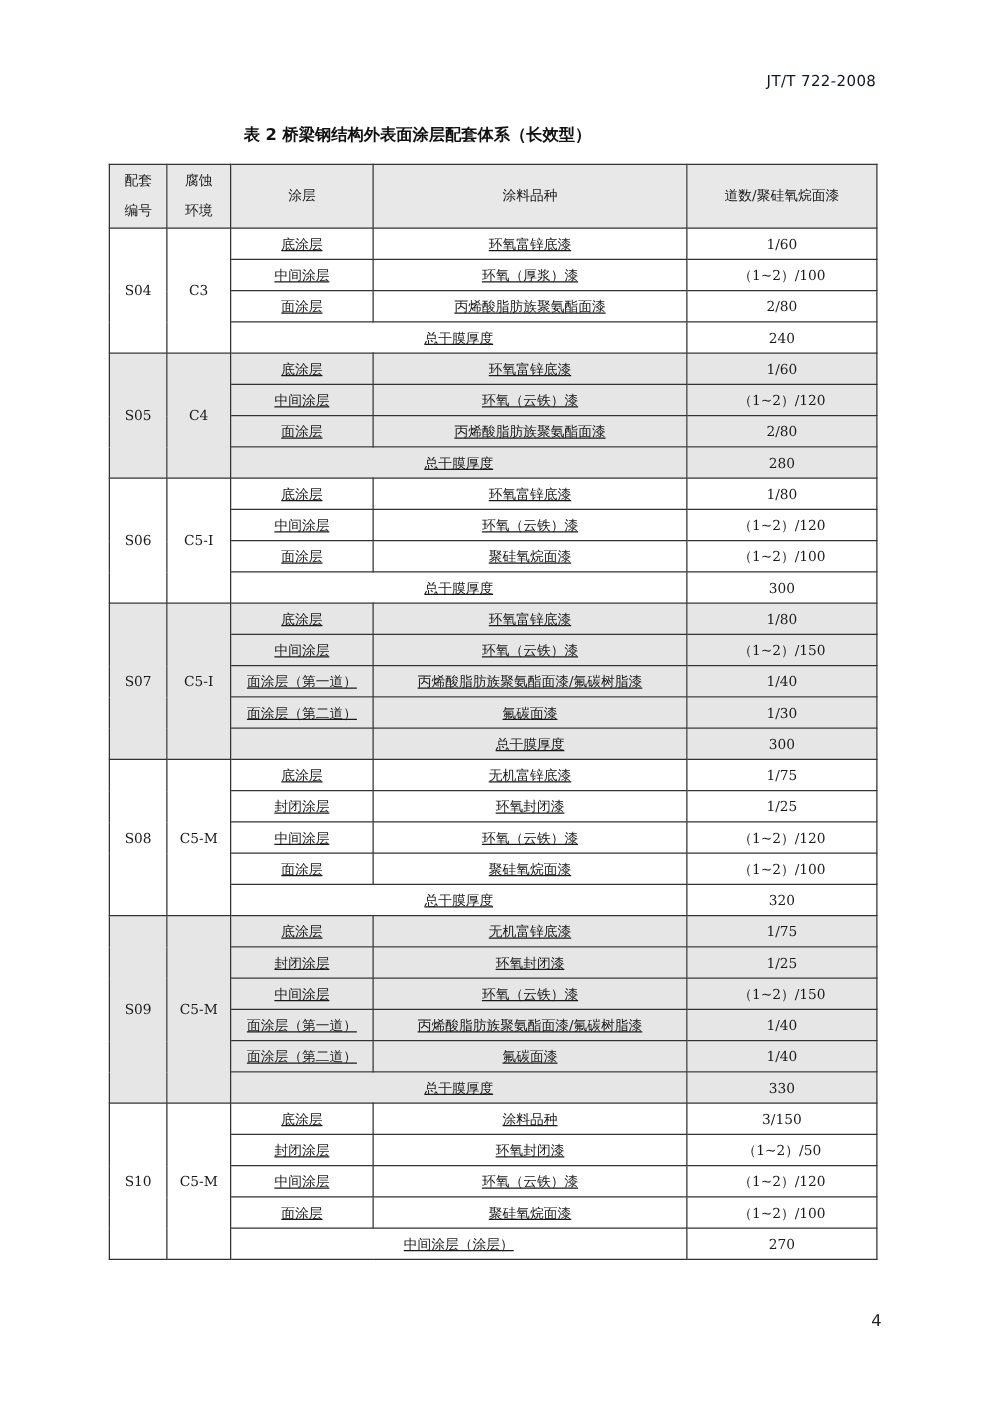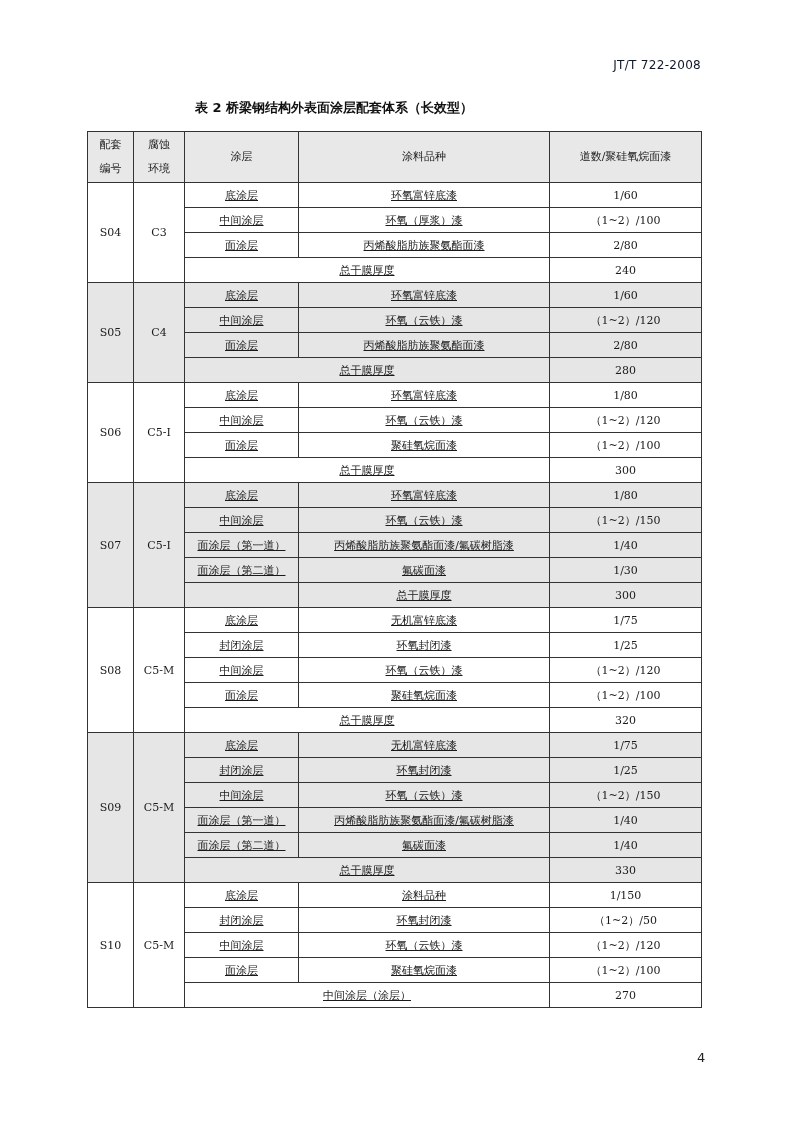--- a/index.html
+++ b/index.html
@@ -250,21 +250,21 @@
       <td>330</td>
     </tr>
   </tbody>
 
   <tbody class="plain">
     <tr>
       <td rowspan="5" class="code-cell">S10</td>
       <td rowspan="5" class="env-cell">C5-M</td>
       <td class="cjk">底涂层</td>
       <td class="cjk">涂料品种</td>
-      <td>1/150</td>
+      <td>3/150</td>
     </tr>
     <tr>
       <td class="cjk">封闭涂层</td>
       <td class="cjk">环氧封闭漆</td>
       <td>（1~2）/50</td>
     </tr>
     <tr>
       <td class="cjk">中间涂层</td>
       <td class="cjk">环氧（云铁）漆</td>
       <td>（1~2）/120</td>

